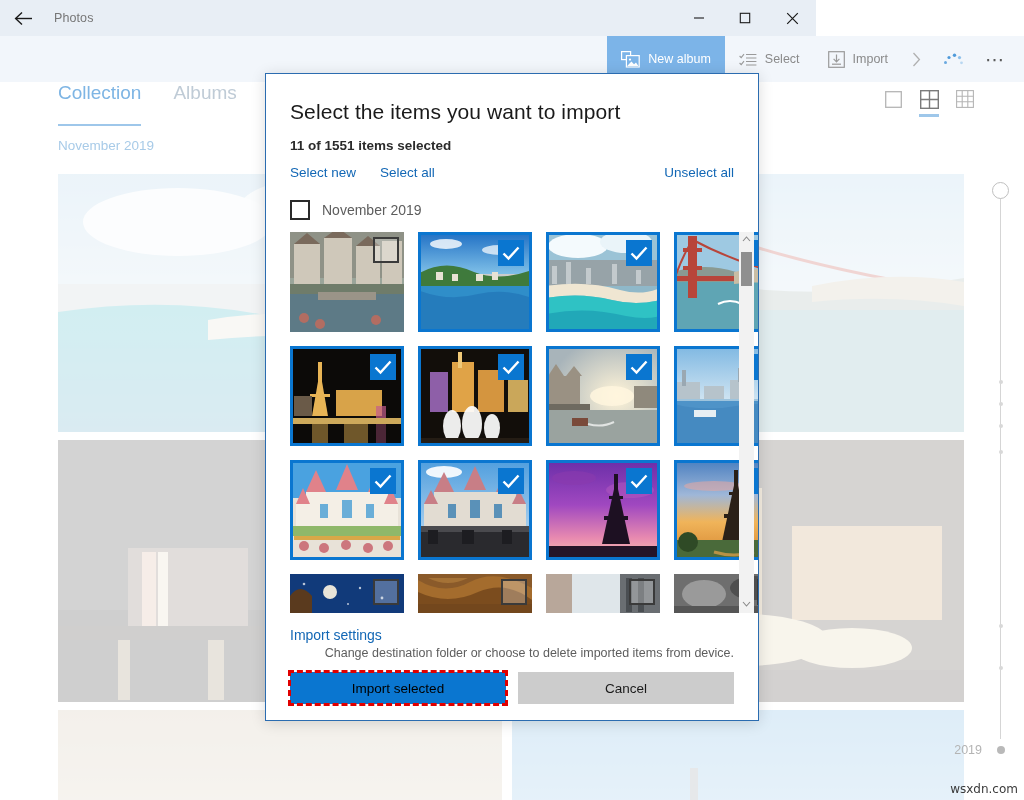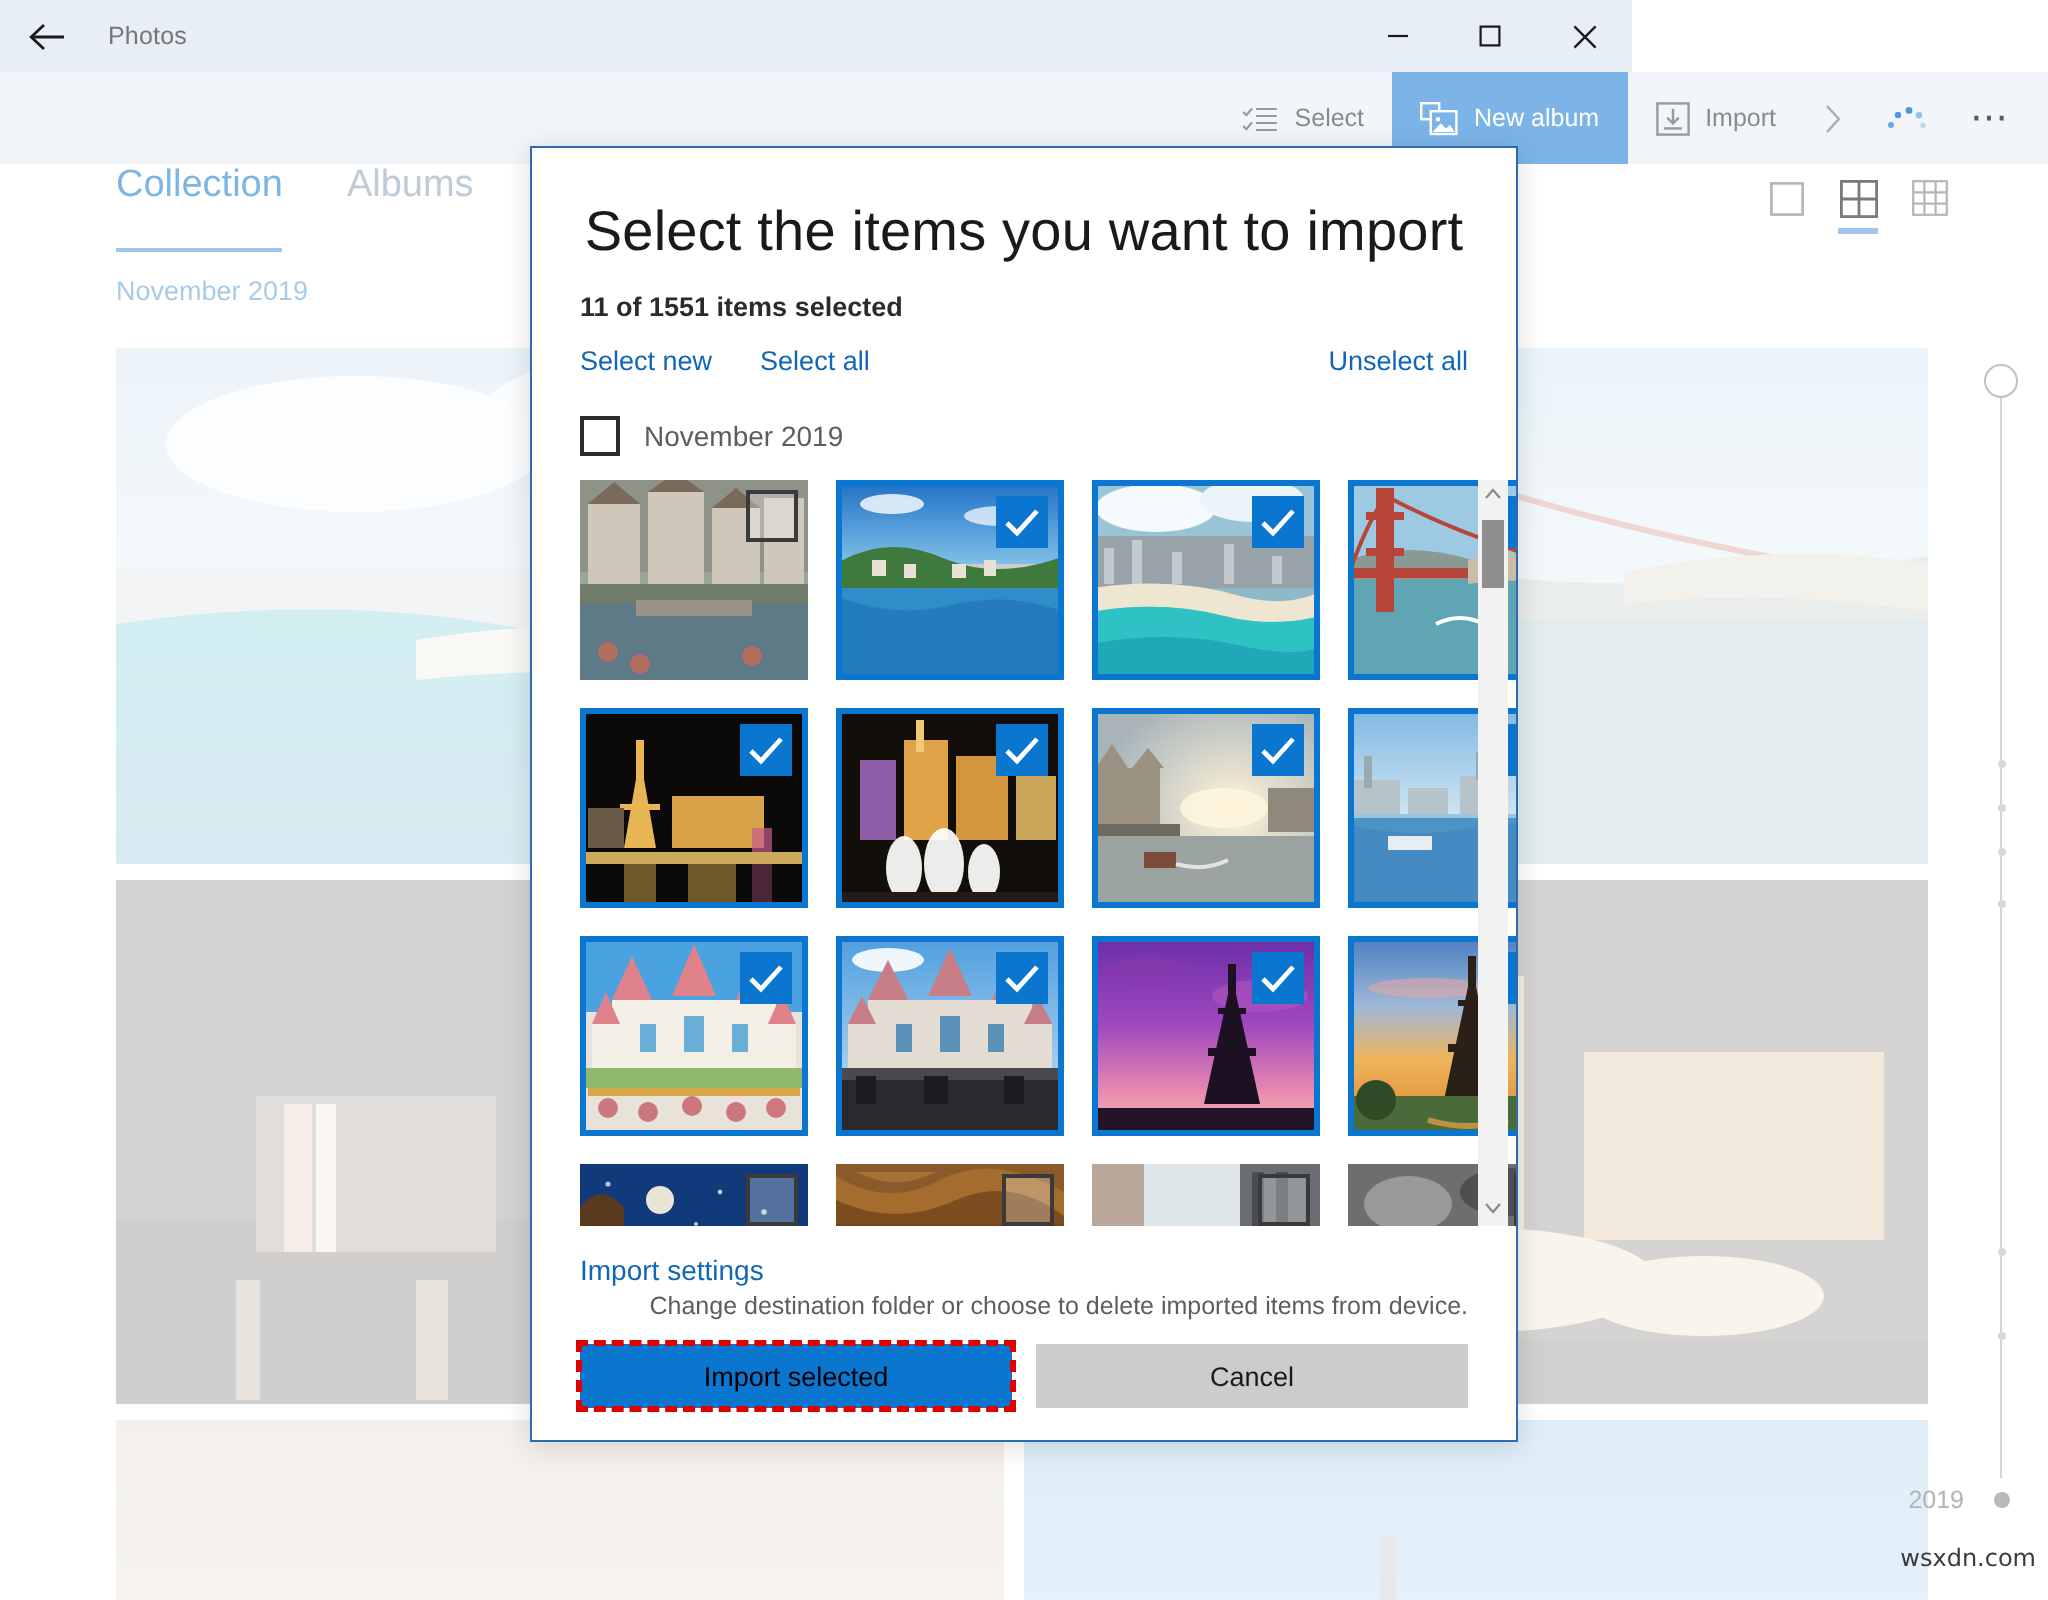--- a/index.html
+++ b/index.html
@@ -81,32 +81,32 @@
   .tl-line { position: absolute; left: 14px; top: 14px; width: 1px; height: 545px; background: #d5d5d5; }
   .tl-handle {
     position: absolute; left: 6px; top: 2px; width: 17px; height: 17px;
     border: 1px solid #c0c0c0; border-radius: 50%; background: #fff;
   }
   .tl-dot { position: absolute; left: 12.5px; width: 4px; height: 4px; border-radius: 50%; background: #d8d8d8; }
   .tl-end { position: absolute; left: 11px; bottom: 6px; width: 8px; height: 8px; border-radius: 50%; background: #b9b9b9; }
   .tl-year { position: absolute; right: 34px; bottom: 3px; font-size: 12.5px; color: #b4b4b4; }
 
   .watermark {
-    position: absolute; right: 6px; bottom: 14px; font-size: 12px; color: #3b3b3b;
+    position: absolute; right: 6px; bottom: 4px; font-size: 12px; color: #3b3b3b;
     font-family: "DejaVu Sans", sans-serif;
   }
 
   
   .dialog {
     position: absolute; left: 265px; top: 73px; width: 494px; height: 648px;
     background: #ffffff; border: 1px solid #2b6cb0; display: flex; flex-direction: column;
     box-shadow: 0 2px 14px rgba(0,0,0,.14);
   }
   .dlg-head { padding: 26px 24px 0 24px; }
-  .dlg-title { font-size: 28px; color: #1a1a1a; font-weight: 400; letter-spacing: .1px; text-align: center; }
+  .dlg-title { font-size: 21px; color: #1a1a1a; font-weight: 400; letter-spacing: .1px; }
   .dlg-count { font-size: 13.5px; color: #2b2b2b; margin-top: 14px; font-weight: bold; }
   .dlg-links {
     display: flex; align-items: center; margin-top: 12px; font-size: 13.5px;
   }
   .dlg-link { color: #1267b5; margin-right: 24px; }
   .dlg-link.right { margin-right: 0; margin-left: auto; }
   .dlg-group {
     display: flex; align-items: center; gap: 12px; padding: 0 24px; margin-top: 20px;
   }
   .cb-box {
@@ -180,41 +180,41 @@
       </div>
       <div class="win-btn close">
         <svg width="13" height="13" viewBox="0 0 13 13">
           <path d="M1.2 1.2 L11.8 11.8 M11.8 1.2 L1.2 11.8" stroke="#1a1a1a" stroke-width="1.2"></path>
         </svg>
       </div>
     </div>
   </div>
 
   <div class="commandbar">
-    <div class="cmd-item">
-      <span class="cmd-ico">
-        <svg width="18" height="15" viewBox="0 0 18 15" fill="none">
-          <path d="M0.6 4 L2.2 5.6 L5 2.2" stroke="#9a9a9a" stroke-width="1.1"></path>
-          <path d="M0.6 11 L2.2 12.6 L5 9.2" stroke="#9a9a9a" stroke-width="1.1"></path>
-          <path d="M7 2.5 H17.4 M7 6 H17.4 M7 9.5 H17.4 M7 13 H17.4" stroke="#9a9a9a" stroke-width="1.1"></path>
-        </svg>
-      </span>
-      <span>Select</span>
-    </div>
-
     <div class="cmd-item accent">
       <span class="cmd-ico">
         <svg width="19" height="17" viewBox="0 0 19 17" fill="none">
           <rect x="0.6" y="0.6" width="9" height="8" stroke="#ffffff" stroke-width="1.2"></rect>
           <rect x="5.4" y="4.6" width="12.8" height="11.4" fill="#7cb4e8" stroke="#ffffff" stroke-width="1.2"></rect>
           <circle cx="9" cy="8.6" r="1.1" fill="#ffffff"></circle>
           <path d="M6.2 15 L10.4 10.6 L13 13.2 L15 11.4 L17.4 15 Z" fill="#ffffff"></path>
         </svg>
       </span>
       <span>New album</span>
+    </div>
+
+    <div class="cmd-item">
+      <span class="cmd-ico">
+        <svg width="18" height="15" viewBox="0 0 18 15" fill="none">
+          <path d="M0.6 4 L2.2 5.6 L5 2.2" stroke="#9a9a9a" stroke-width="1.1"></path>
+          <path d="M0.6 11 L2.2 12.6 L5 9.2" stroke="#9a9a9a" stroke-width="1.1"></path>
+          <path d="M7 2.5 H17.4 M7 6 H17.4 M7 9.5 H17.4 M7 13 H17.4" stroke="#9a9a9a" stroke-width="1.1"></path>
+        </svg>
+      </span>
+      <span>Select</span>
     </div>
 
     <div class="cmd-item">
       <span class="cmd-ico">
         <svg width="17" height="17" viewBox="0 0 17 17" fill="none">
           <rect x="0.7" y="0.7" width="15.6" height="15.6" stroke="#9a9a9a" stroke-width="1.2"></rect>
           <path d="M8.5 3.4 V10.4 M5.6 7.8 L8.5 10.8 L11.4 7.8" stroke="#9a9a9a" stroke-width="1.2" fill="none"></path>
           <path d="M4 13.2 H13" stroke="#9a9a9a" stroke-width="1.2"></path>
         </svg>
       </span>

